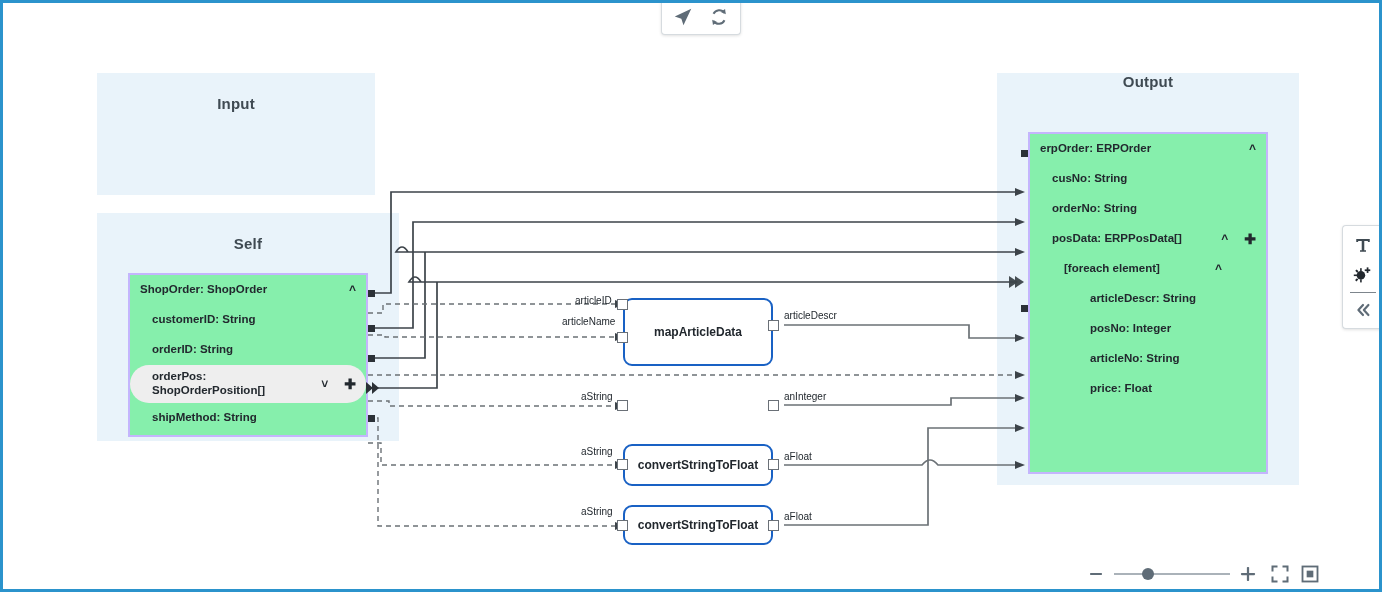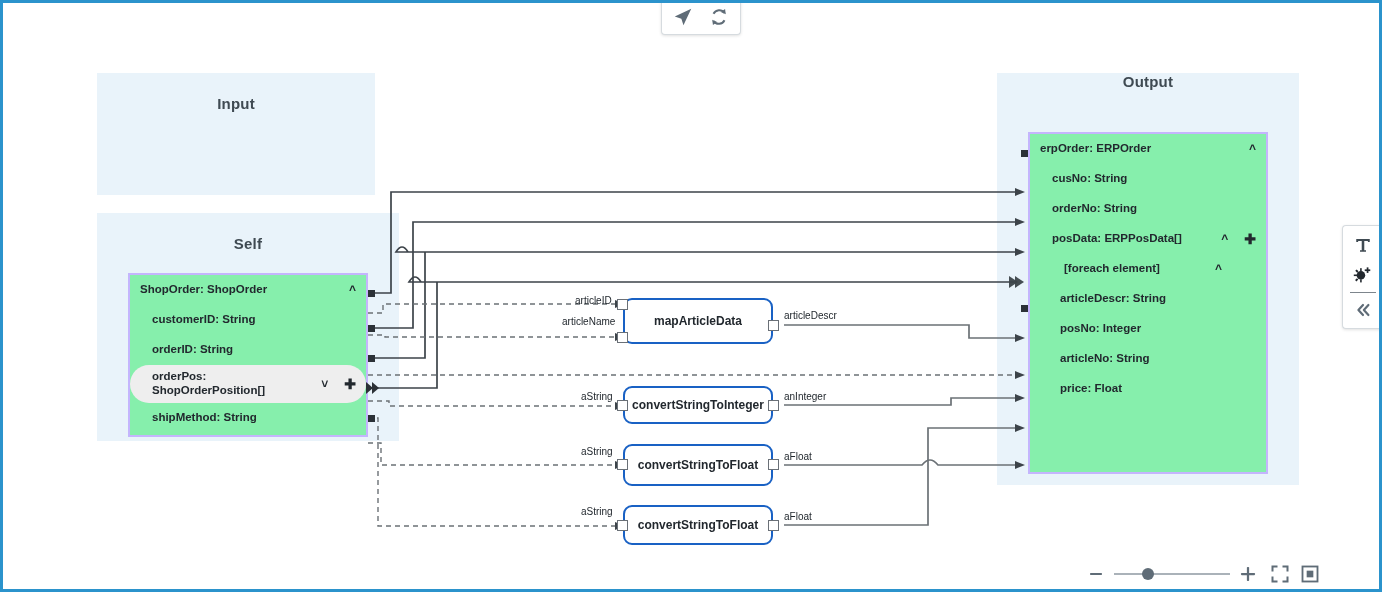--- a/index.html
+++ b/index.html
@@ -67,37 +67,37 @@
     display: flex;
     align-items: center;
     gap: 16px;
   }
   .chev { font-size: 12px; color: #22282e; line-height: 1; font-weight: bold; }
   .plusbtn { font-size: 14px; color: #22282e; line-height: 1; font-weight: bold; }
 
   .ind0 { padding-left: 10px; }
   .ind1 { padding-left: 22px; }
   .ind2 { padding-left: 34px; }
-  .ind3 { padding-left: 30px; }
+  .ind3 { padding-left: 60px; }
 
   
   .fn-node {
     position: absolute;
     background: #ffffff;
     border: 2px solid #1961c4;
     border-radius: 9px;
     display: flex;
     align-items: center;
     justify-content: center;
     font-size: 12px;
     font-weight: bold;
     color: #22282e;
     z-index: 6;
   }
-  #fn-map    { left: 620px; top: 295px; width: 150px; height: 46px; align-items: center; }
+  #fn-map    { left: 620px; top: 295px; width: 150px; height: 68px; align-items: center; }
   #fn-int    { left: 620px; top: 383px; width: 150px; height: 38px; }
   #fn-float1 { left: 620px; top: 441px; width: 150px; height: 42px; }
   #fn-float2 { left: 620px; top: 502px; width: 150px; height: 40px; }
 
   
   .port {
     position: absolute;
     width: 11px; height: 11px;
     background: #ffffff;
     border: 1.4px solid #6a7077;
@@ -335,23 +335,20 @@
   <div class="fn-node" id="fn-map">
     <span>mapArticleData</span>
   </div>
   <div class="port" style="left:614px; top:296px;"></div>
   <div class="port-lbl" style="left:572px; top:292px;">articleID</div>
   <div class="port" style="left:614px; top:329px;"></div>
   <div class="port-lbl" style="left:559px; top:313px;">articleName</div>
   <div class="port" style="left:765px; top:317px;"></div>
   <div class="port-lbl" style="left:781px; top:307px;">articleDescr</div>
 
-  <div class="fn-node" id="fn-int">
-    <span>convertStringToInteger</span>
-  </div>
   <div class="port" style="left:614px; top:397px;"></div>
   <div class="port-lbl" style="left:578px; top:388px;">aString</div>
   <div class="port" style="left:765px; top:397px;"></div>
   <div class="port-lbl" style="left:781px; top:388px;">anInteger</div>
 
   <div class="fn-node" id="fn-float1">
     <span>convertStringToFloat</span>
   </div>
   <div class="port" style="left:614px; top:456px;"></div>
   <div class="port-lbl" style="left:578px; top:443px;">aString</div>

